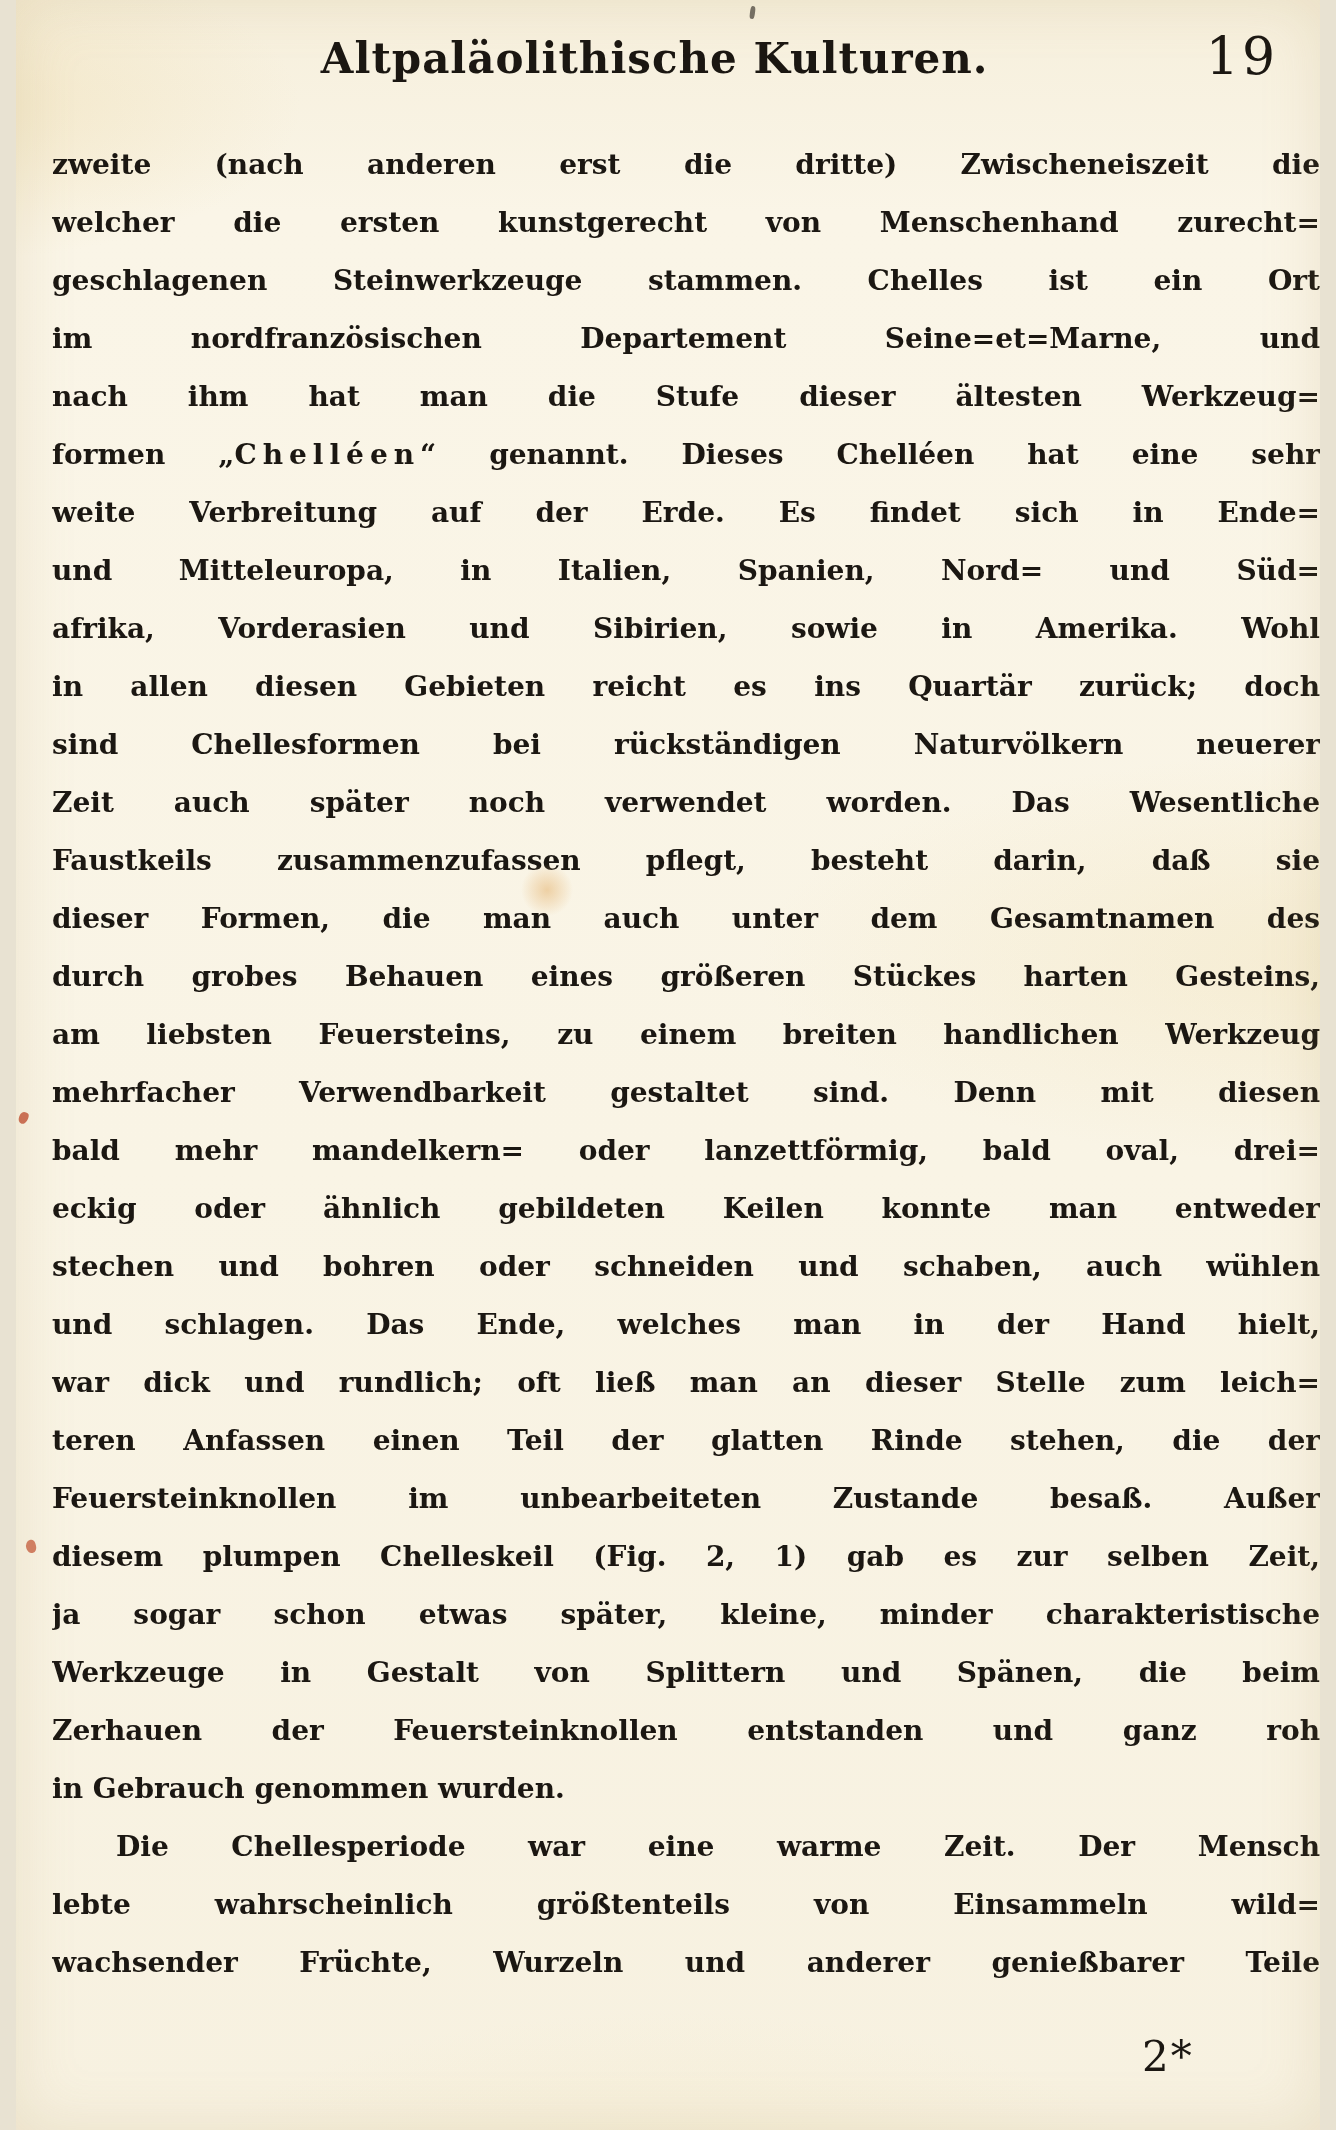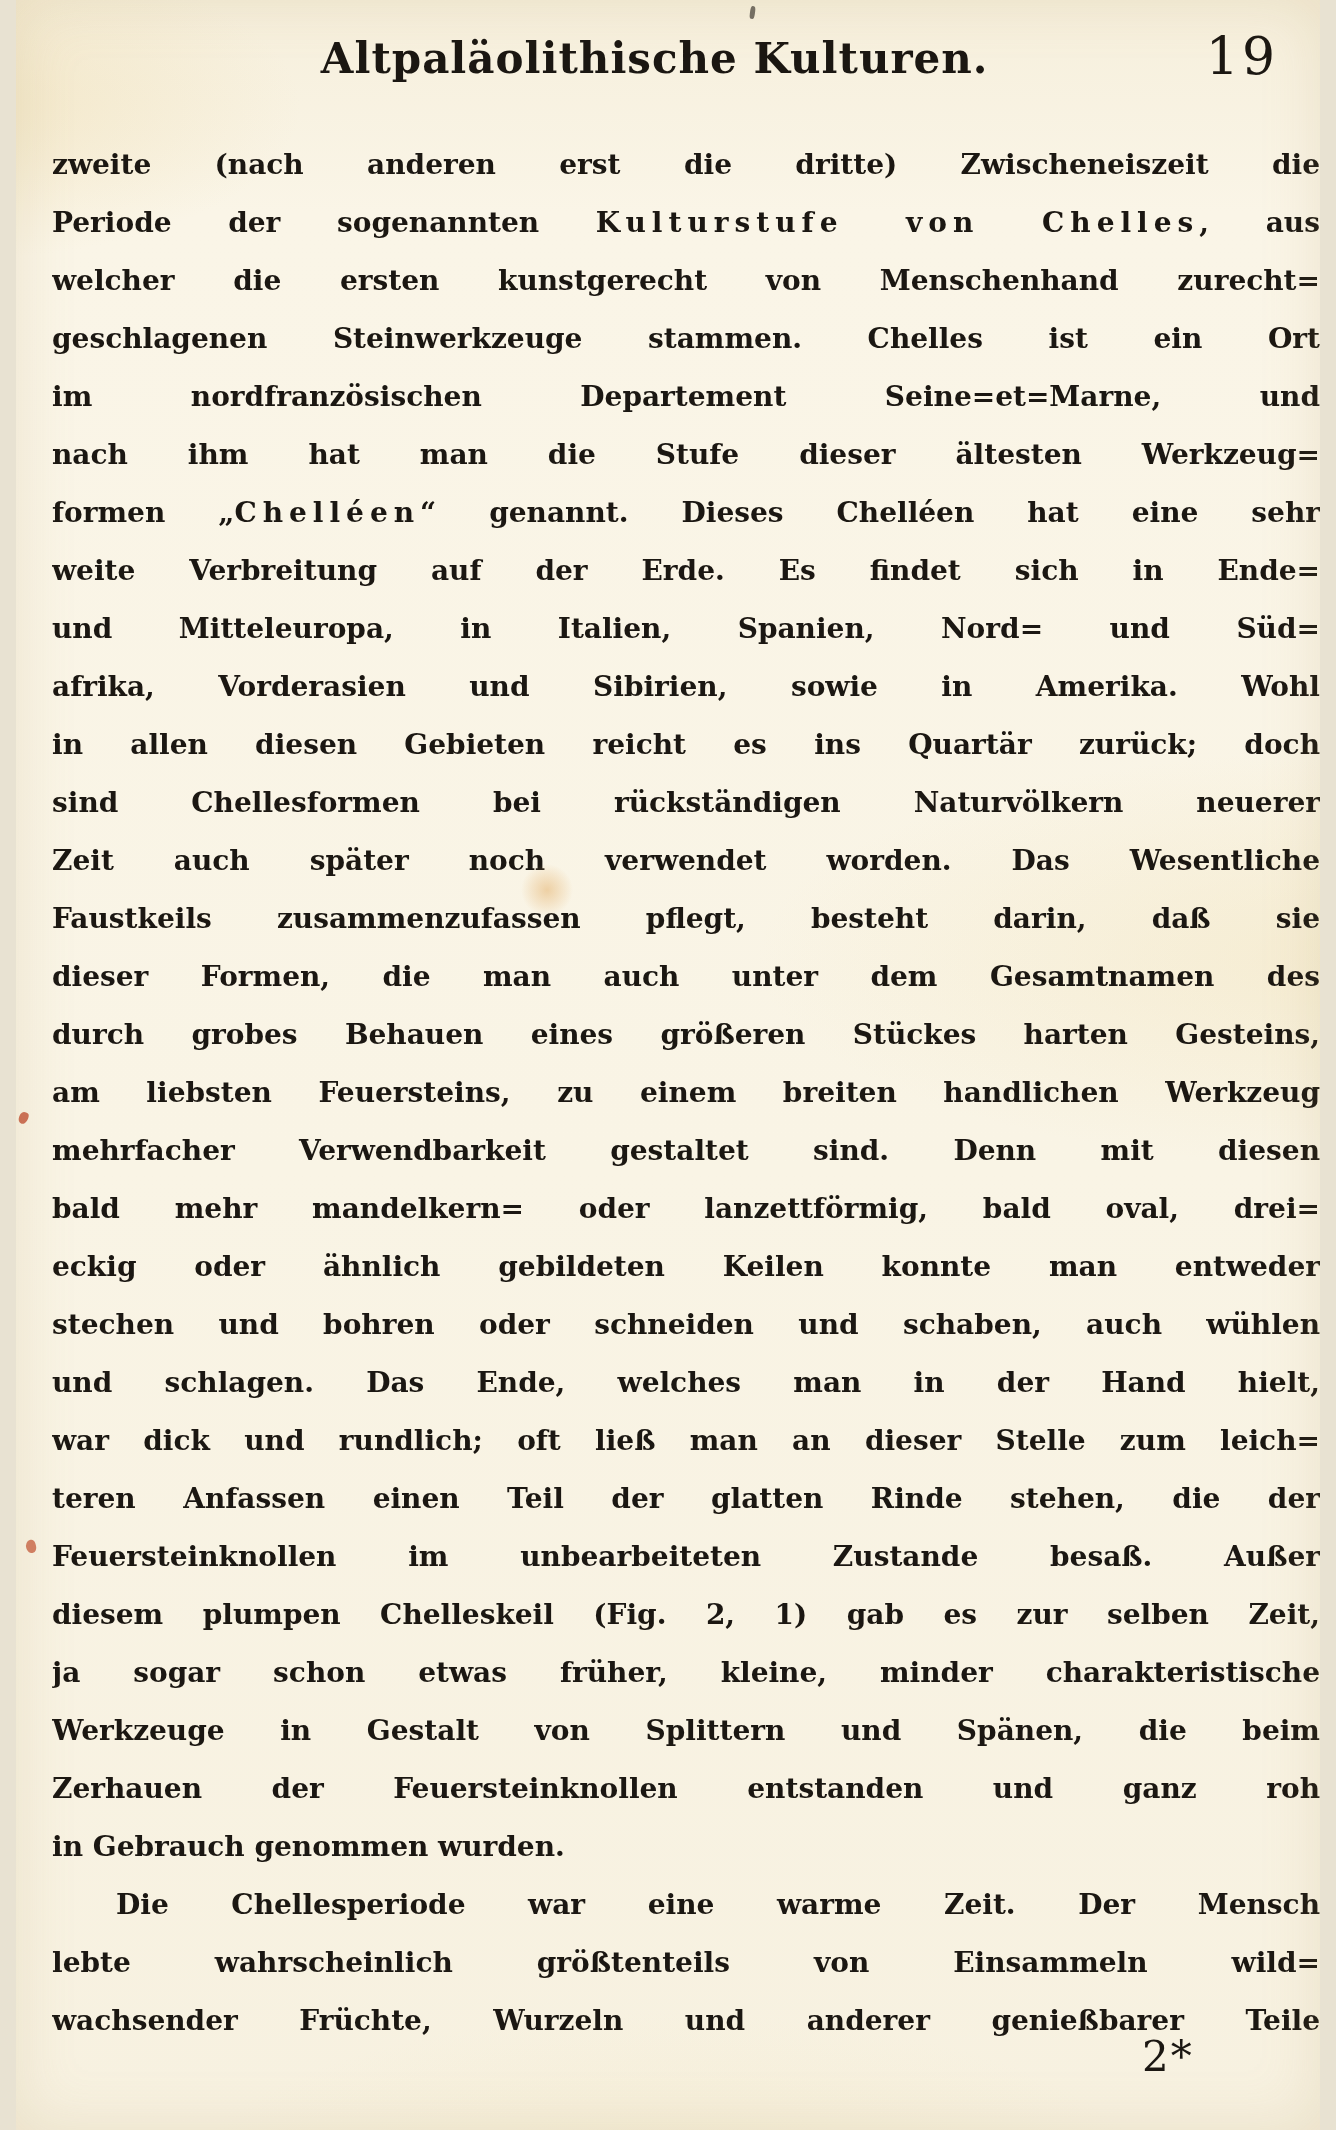--- a/index.html
+++ b/index.html
@@ -111,21 +111,20 @@
 <body>
 
 <div class="page">
 
   <div class="running-head">Altpaläolithische Kulturen.</div>
 
   <div class="page-number">19</div>
 
   <div class="body-text">
       <div class="line"><span>zweite (nach anderen erst die dritte) Zwischeneiszeit die</span></div>
-      <div class="line"><span>Periode der sogenannten </span><span class="sperr">Kulturstufe von Chelles</span><span>, aus</span></div>
       <div class="line"><span>welcher die ersten kunstgerecht von Menschenhand zurecht=</span></div>
       <div class="line"><span>geschlagenen Steinwerkzeuge stammen. Chelles ist ein Ort</span></div>
       <div class="line"><span>im nordfranzösischen Departement Seine=et=Marne, und</span></div>
       <div class="line"><span>nach ihm hat man die Stufe dieser ältesten Werkzeug=</span></div>
       <div class="line"><span>formen „</span><span class="sperr">Chelléen</span><span>“ genannt. Dieses Chelléen hat eine sehr</span></div>
       <div class="line"><span>weite Verbreitung auf der Erde. Es findet sich in Ende=</span></div>
       <div class="line"><span>und Mitteleuropa, in Italien, Spanien, Nord= und Süd=</span></div>
       <div class="line"><span>afrika, Vorderasien und Sibirien, sowie in Amerika. Wohl</span></div>
       <div class="line"><span>in allen diesen Gebieten reicht es ins Quartär zurück; doch</span></div>
       <div class="line"><span>sind Chellesformen bei rückständigen Naturvölkern neuerer</span></div>
@@ -136,21 +135,21 @@
       <div class="line"><span>am liebsten Feuersteins, zu einem breiten handlichen Werkzeug</span></div>
       <div class="line"><span>mehrfacher Verwendbarkeit gestaltet sind. Denn mit diesen</span></div>
       <div class="line"><span>bald mehr mandelkern= oder lanzettförmig, bald oval, drei=</span></div>
       <div class="line"><span>eckig oder ähnlich gebildeten Keilen konnte man entweder</span></div>
       <div class="line"><span>stechen und bohren oder schneiden und schaben, auch wühlen</span></div>
       <div class="line"><span>und schlagen. Das Ende, welches man in der Hand hielt,</span></div>
       <div class="line"><span>war dick und rundlich; oft ließ man an dieser Stelle zum leich=</span></div>
       <div class="line"><span>teren Anfassen einen Teil der glatten Rinde stehen, die der</span></div>
       <div class="line"><span>Feuersteinknollen im unbearbeiteten Zustande besaß. Außer</span></div>
       <div class="line"><span>diesem plumpen Chelleskeil (Fig. 2, 1) gab es zur selben Zeit,</span></div>
-      <div class="line"><span>ja sogar schon etwas früher, kleine, minder charakteristische</span></div>
+      <div class="line"><span>ja sogar schon etwas später, kleine, minder charakteristische</span></div>
       <div class="line"><span>Werkzeuge in Gestalt von Splittern und Spänen, die beim</span></div>
       <div class="line"><span>Zerhauen der Feuersteinknollen entstanden und ganz roh</span></div>
       <div class="line par-end"><span>in Gebrauch genommen wurden.</span></div>
       <div class="line indent"><span>Die Chellesperiode war eine warme Zeit. Der Mensch</span></div>
       <div class="line"><span>lebte wahrscheinlich größtenteils von Einsammeln wild=</span></div>
       <div class="line"><span>wachsender Früchte, Wurzeln und anderer genießbarer Teile</span></div>
     </div>
 
   <div class="signature-mark">2*</div>
 

